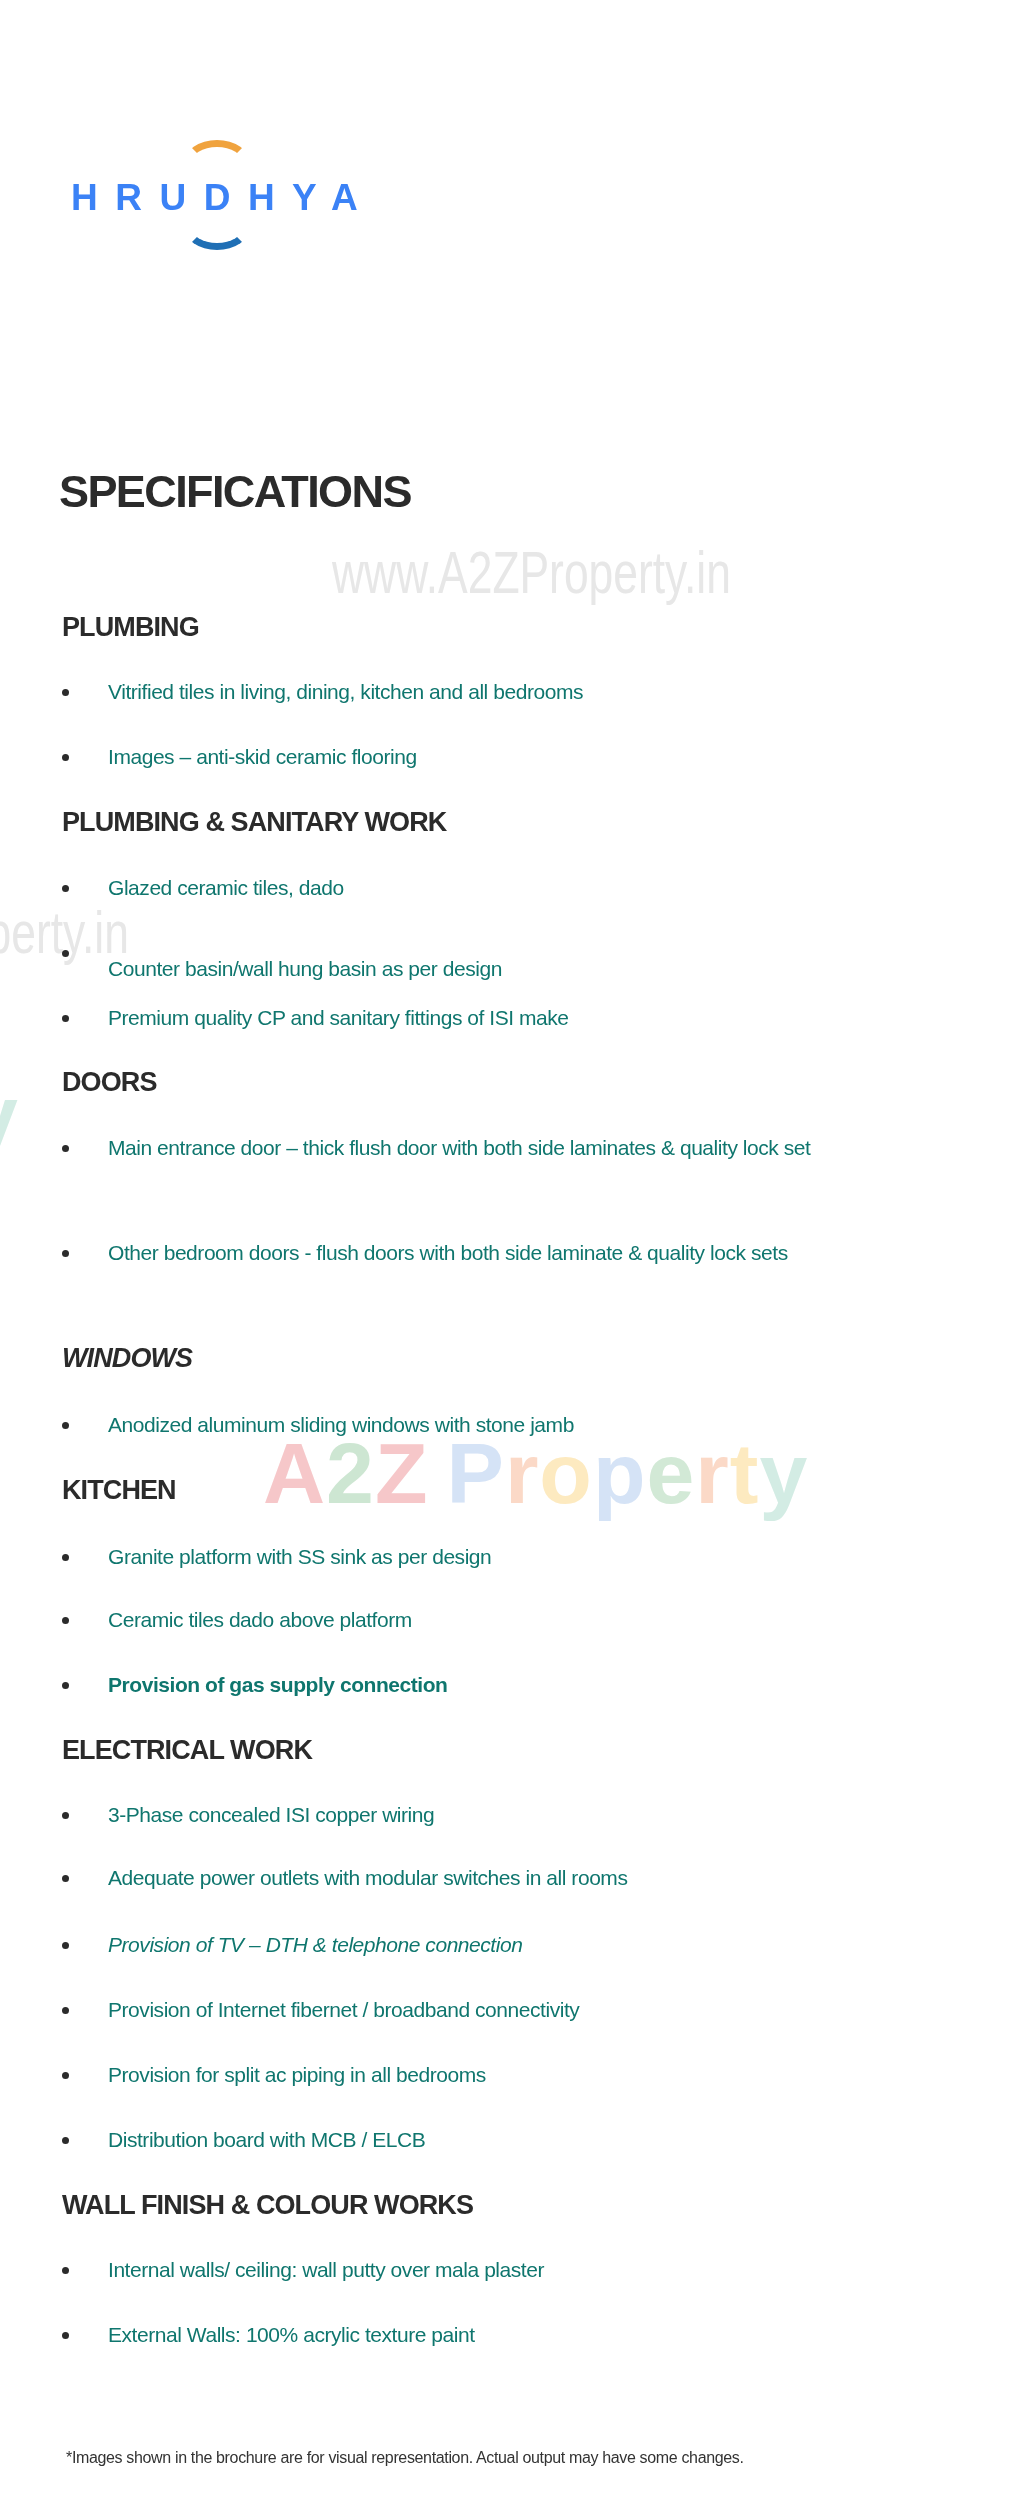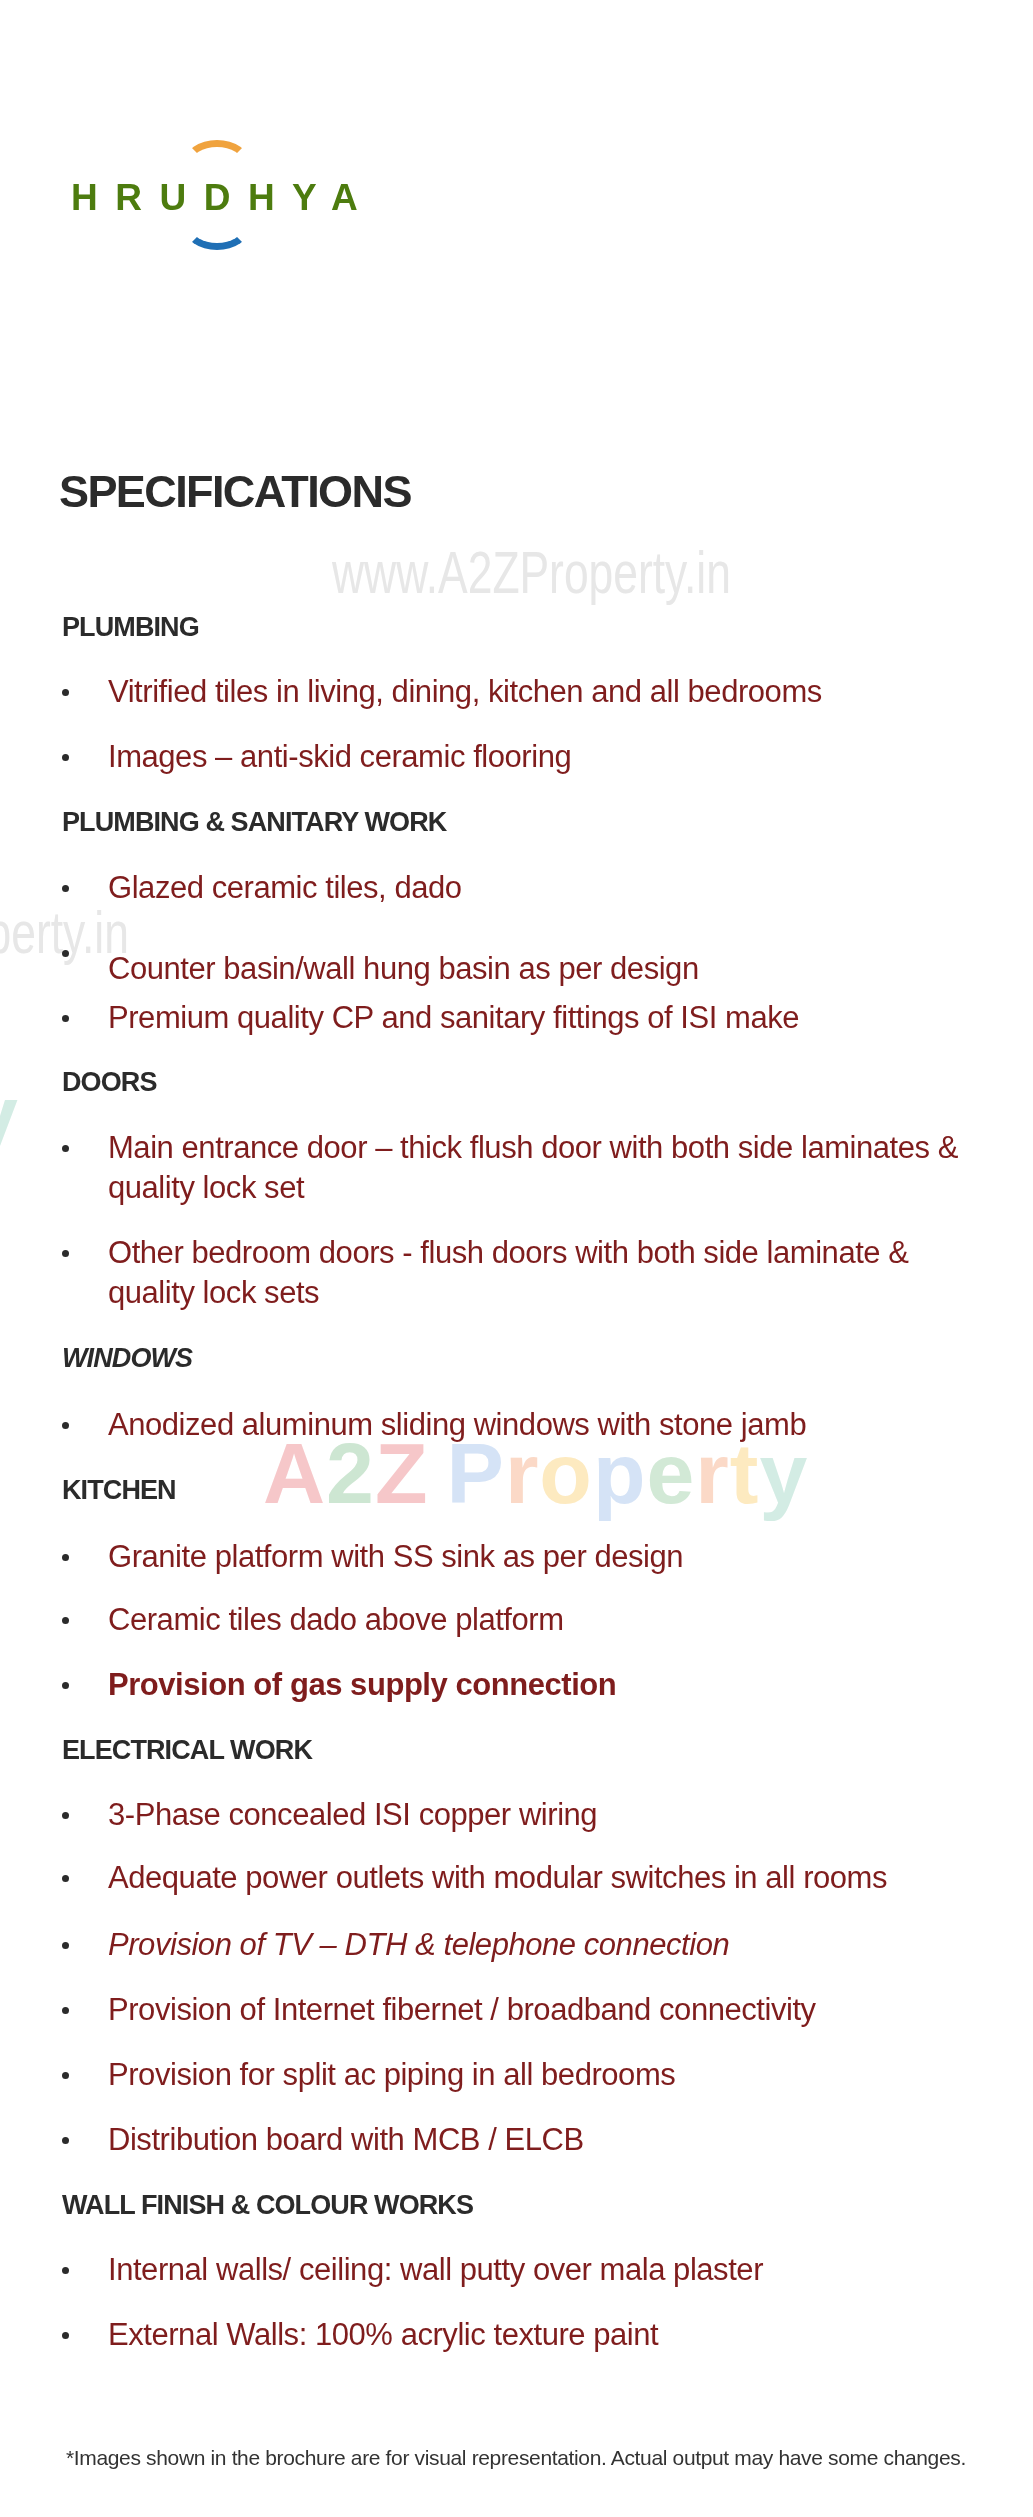--- a/index.html
+++ b/index.html
@@ -15,21 +15,21 @@
     border: 7px solid transparent; border-top-color: var(--arc-top);
     border-radius: 50%; box-sizing: border-box;
   }
   .logo-arc-bottom {
     position: absolute; left: 124px; top: 74px; width: 66px; height: 46px;
     border: 7px solid transparent; border-bottom-color: var(--arc-bottom);
     border-radius: 50%; box-sizing: border-box;
   }
   .logo-text {
     position: absolute; left: 11px; top: 48px; font-weight: 700; font-size: 37px;
-    letter-spacing: 17.5px; color: #4d7c0f; line-height: 40px; white-space: nowrap;
+    letter-spacing: 17.5px; color: #3b82f6; line-height: 40px; white-space: nowrap;
   }
   .page-title {
     left: 59px; top: 467px; font-size: 45px; font-weight: 700; color: #2b2b2b;
     letter-spacing: -1.6px; line-height: 50px; white-space: nowrap;
   }
   .wm-url {
     color: #e7e7e7; font-size: 60px; line-height: 60px; white-space: nowrap;
     transform-origin: left top; transform: scaleX(0.74);
   }
   .wm-url-top { left: 332px; top: 543px; }
@@ -42,25 +42,25 @@
   .section-heading {
     position: absolute; left: 62px; font-size: 27px; font-weight: 700; color: #2b2b2b;
     letter-spacing: -0.9px; line-height: 32px; white-space: nowrap;
   }
   .bullet-item { position: absolute; left: 0; width: 1033px; }
   .bullet-dot {
     position: absolute; left: 62px; width: 7px; height: 7px; border-radius: 50%;
     background: #2b2b2b;
   }
   .bullet-text {
-    position: absolute; left: 108px; width: 880px; font-size: 31px; line-height: 40px;
-    color: #7f1d1d; letter-spacing: -0.45px;
+    position: absolute; left: 108px; width: 880px; font-size: 21px; line-height: 40px;
+    color: #0f766e; letter-spacing: -0.45px;
   }
   .footnote {
-    left: 66px; top: 2448px; font-size: 21px; color: #333; white-space: nowrap;
+    left: 66px; top: 2448px; font-size: 16px; color: #333; white-space: nowrap;
     letter-spacing: -0.35px; line-height: 20px;
   }
 </style>
 </head>
 <body>
 
 <div class="abs logo" style="--arc-top:#f0a33e; --arc-bottom:#1f6fb5;">
   <div class="logo-arc-top"></div>
   <div class="logo-text">HRUDHYA</div>
   <div class="logo-arc-bottom"></div>

